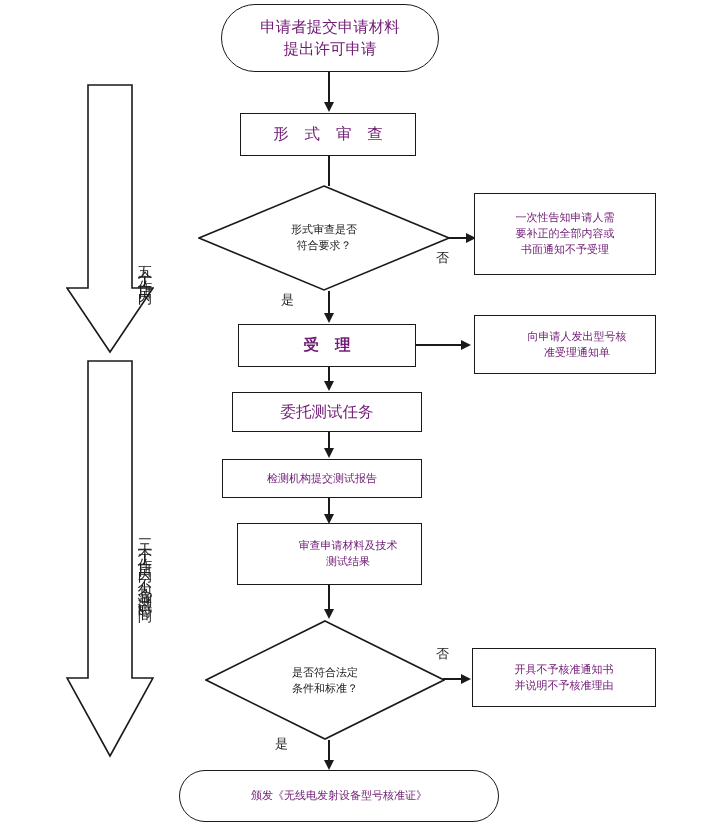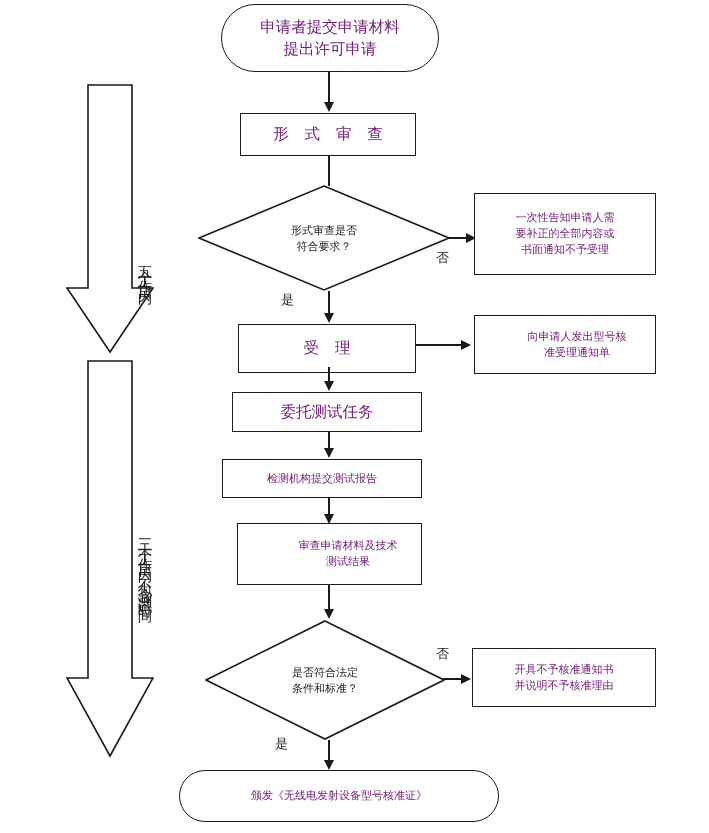--- a/index.html
+++ b/index.html
@@ -146,21 +146,21 @@
 
   <div class="vline" style="left:328.2px; top:72px; height:32px;"></div>
   <div class="arrow-down" style="left:323.5px; top:102px;"></div>
 
   <div class="node box t16 spaced" style="left:240px; top:113px; width:176px; height:43px;">
     <div>形 式 审 查</div>
   </div>
 
   <div class="vline" style="left:328.2px; top:156px; height:30px;"></div>
 
-  <div class="diamond-wrap" style="left:198px; top:185px; width:252px; height:106px;">
+  <div class="diamond-wrap" style="left:198px; top:185px; width:252px; height:106px;font-family:Liberation Mono, monospace;">
     <svg width="252" height="106" viewBox="0 0 252 106" aria-hidden="true">
       <polygon points="126,1 251,53 126,105 1,53" fill="#ffffff" stroke="#1a1a1a" stroke-width="1.6"></polygon>
     </svg>
     <div class="diamond-label t15">
       <div>
         <div>形式审查是否</div>
         <div>符合要求？</div>
       </div>
     </div>
   </div>
@@ -174,21 +174,21 @@
       <div>一次性告知申请人需</div>
       <div>要补正的全部内容或</div>
       <div>书面通知不予受理</div>
     </div>
   </div>
 
   <div class="vline" style="left:328.2px; top:291px; height:26px;"></div>
   <div class="arrow-down" style="left:323.5px; top:313px;"></div>
   <div class="edge-label" style="left:281px; top:291px;">是</div>
 
-  <div class="node box t16 spaced" style="left:238px; top:324px; width:178px; height:49px;">
+  <div class="node box t16 spaced" style="left:238px; top:324px; width:178px; height:43px;font-weight:bold;">
     <div>受 理</div>
   </div>
 
   <div class="hline" style="left:416px; top:344.2px; width:48px;"></div>
   <div class="arrow-right" style="left:461px; top:339.5px;"></div>
 
   <div class="node box t15" style="left:474px; top:315px; width:182px; height:59px;padding-left:24px;">
     <div>
       <div>向申请人发出型号核</div>
       <div>准受理通知单</div>

